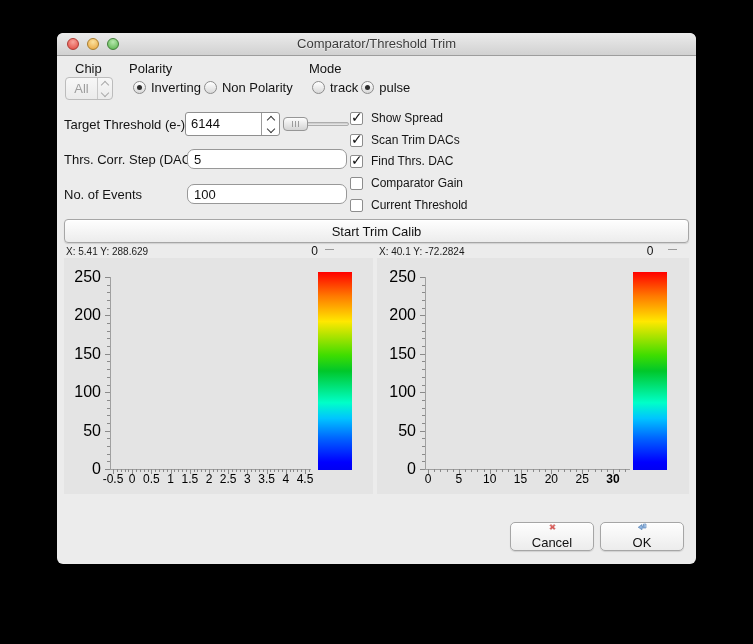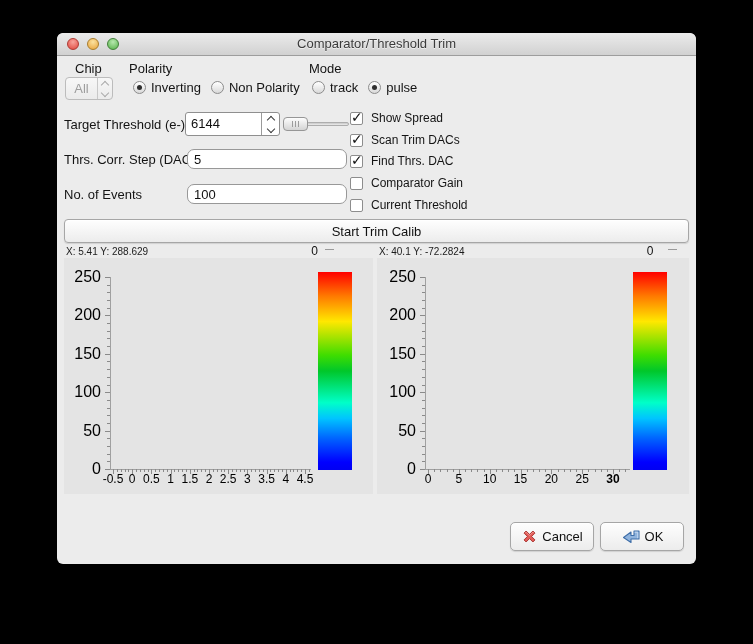--- a/index.html
+++ b/index.html
@@ -37,21 +37,21 @@
     border:1px solid #bcbcbc;border-radius:4px;background:linear-gradient(#f7f7f7,#ebebeb);
     display:flex;align-items:center;
   }
   .combo .val{flex:1;text-align:center;font-size:13px;color:#9d9d9d;}
   .combo .step{width:14px;height:100%;border-left:1px solid #c8c8c8;display:flex;flex-direction:column;align-items:center;justify-content:center;gap:2px;}
   .chev{width:5px;height:5px;border-right:1.6px solid #aaa;border-bottom:1.6px solid #aaa;}
   .chev.up{transform:rotate(-135deg);margin-top:2px;}
   .chev.dn{transform:rotate(45deg);margin-bottom:2px;}
 
   
-  .radio-row{position:absolute;display:flex;align-items:flex-end;gap:10px;height:15px;}
+  .radio-row{position:absolute;display:flex;align-items:flex-end;gap:3px;height:15px;}
   .radio-item{display:flex;align-items:center;gap:5px;}
   .radio{
     width:13px;height:13px;border-radius:50%;box-sizing:border-box;position:relative;
     background:linear-gradient(#ffffff,#d9d9d9);border:1px solid #8c8c8c;
   }
   .radio.on::after{
     content:"";position:absolute;left:3px;top:3px;width:5px;height:5px;border-radius:50%;background:#2e2e2e;
   }
   .radio-item span.txt{font-size:13px;color:#141414;}
 
@@ -88,21 +88,21 @@
   .cbrow span.txt{font-size:12px;color:#141414;white-space:nowrap;}
 
   
   .btn{
     position:absolute;box-sizing:border-box;border:1px solid #a6a6a6;border-radius:4px;
     background:linear-gradient(#fefefe,#ececec);font-size:13px;color:#111;
     display:flex;align-items:center;justify-content:center;
     box-shadow:0 1px 1px rgba(0,0,0,.12), inset 0 1px 0 #fff;
   }
   .btn.start{left:7px;top:186px;width:625px;height:24px;}
-  .btn.foot{top:489px;width:84px;height:29px;border-radius:5px;gap:4px;}
+  .btn.foot{top:489px;width:84px;height:29px;border-radius:5px;gap:4px;flex-direction:column;}
   .btn.cancel{left:453px;}
   .btn.ok{left:543px;}
 
   
   .plot-group{position:absolute;top:213px;height:248px;}
   .plot-group.g0{left:7px;width:309px;}
   .plot-group.g1{left:320px;width:312px;}
   .plot-head{position:absolute;left:0;top:0;width:100%;height:12px;}
   .coords{position:absolute;left:2px;top:0;font-size:10px;color:#1c1c1c;white-space:nowrap;}
   .zero{position:absolute;top:-2px;font-size:12px;color:#111;}

